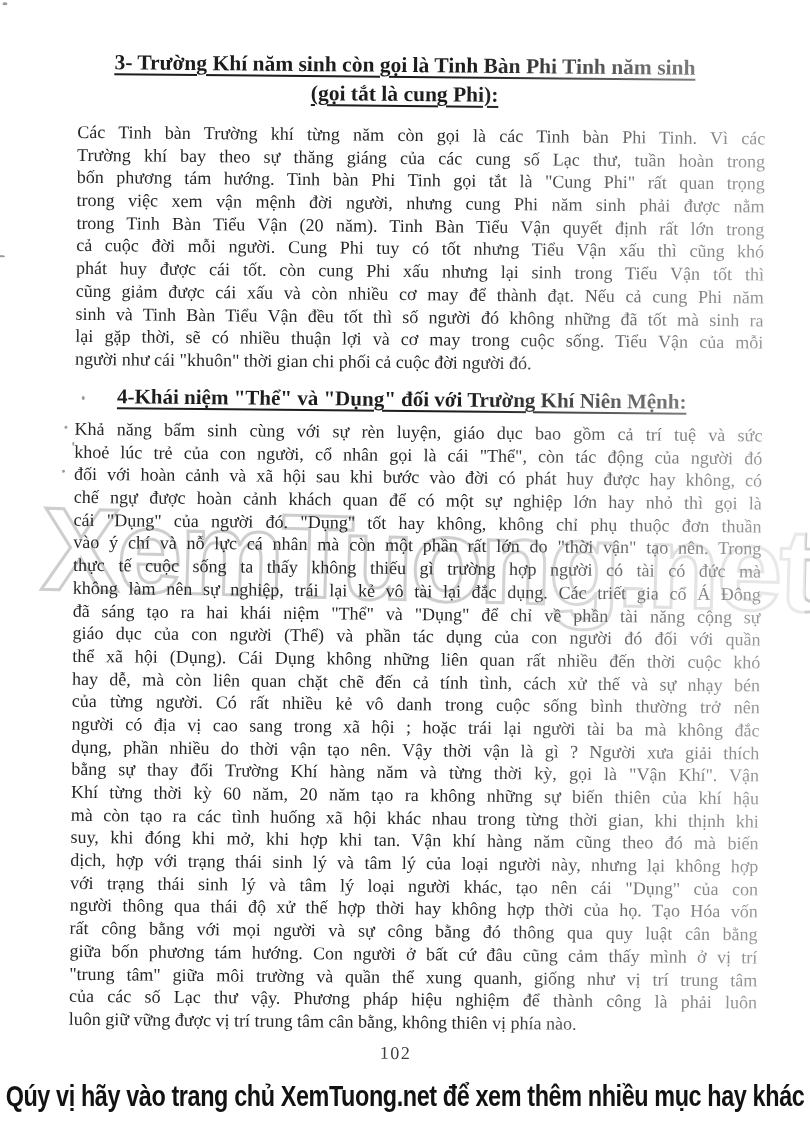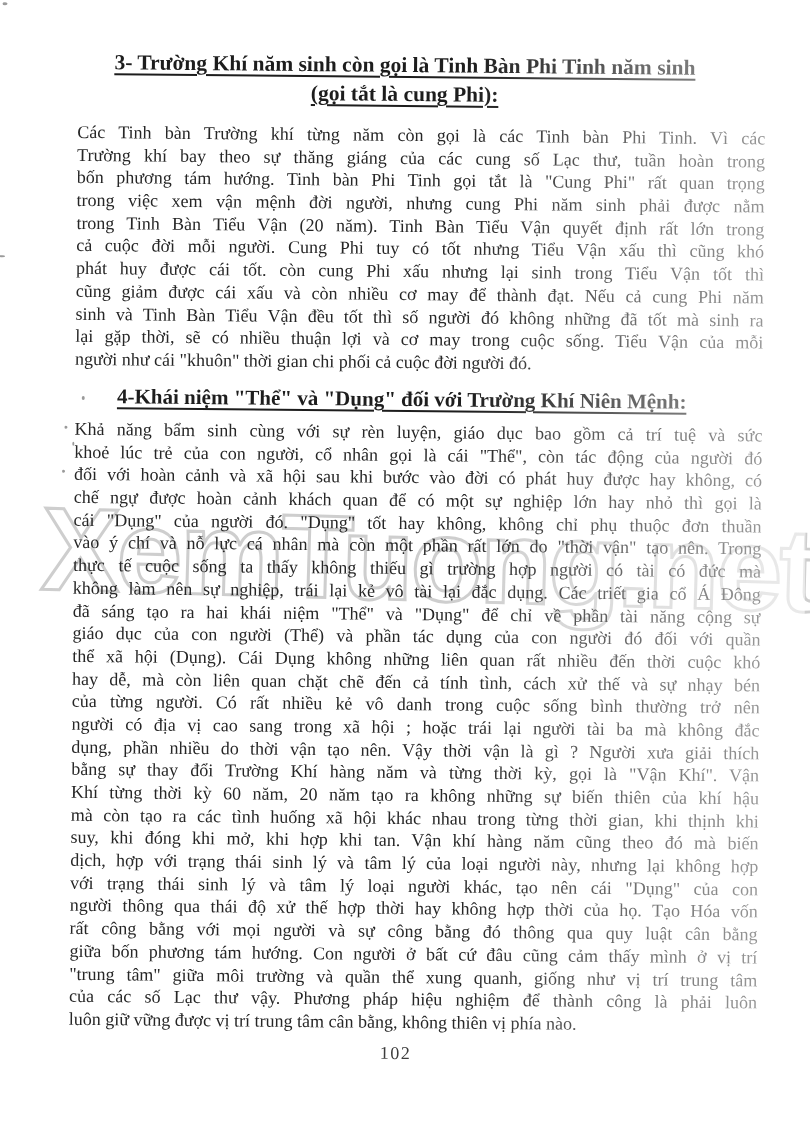--- a/index.html
+++ b/index.html
@@ -126,14 +126,17 @@
     <div class="pagenum">102</div>
 
     <div class="speck" style="left:2px;  top:3px;   width:5px; height:3px;"></div>
     <div class="speck" style="left:1px;  top:256px; width:6px; height:2px;"></div>
     <div class="speck" style="left:85px; top:396px; width:3px; height:4px;"></div>
     <div class="speck" style="left:68px; top:426px; width:3px; height:3px;"></div>
     <div class="speck" style="left:76px; top:442px; width:2px; height:4px;"></div>
     <div class="speck" style="left:66px; top:470px; width:3px; height:3px;"></div>
   </div>
 
+  <div class="footer">
+    <div class="footer-text">Qúy vị hãy vào trang chủ XemTuong.net để xem thêm nhiều mục hay khác</div>
+  </div>
 
 </div>
 
 </body></html>

